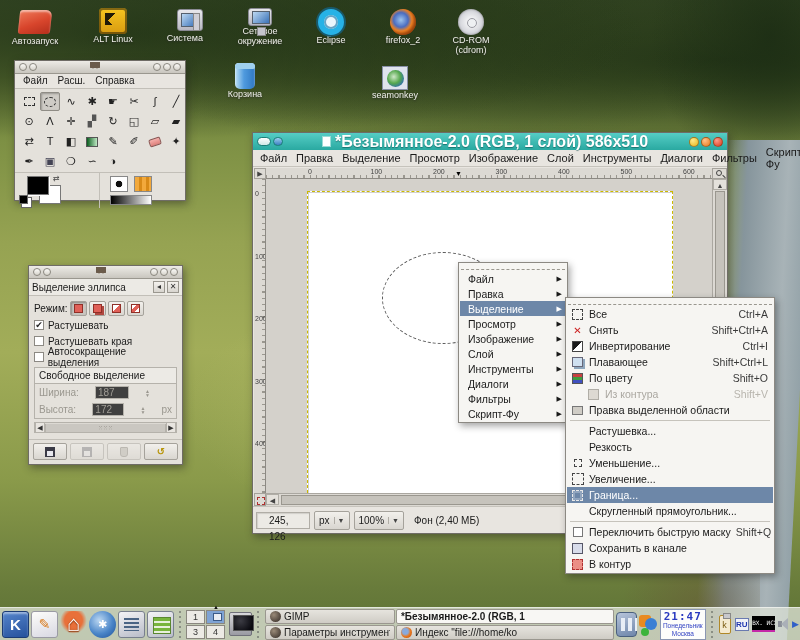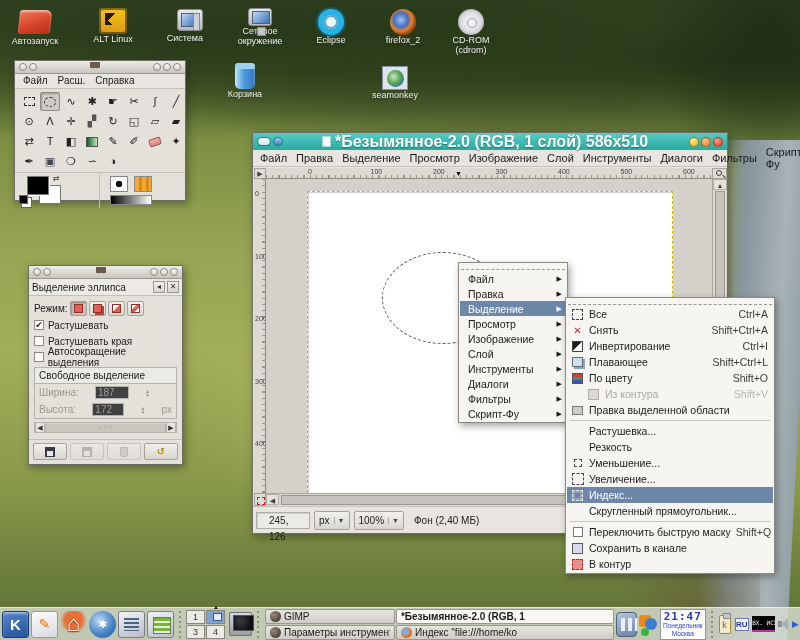--- a/index.html
+++ b/index.html
@@ -676,21 +676,21 @@
       <div class="smi">
         <span class="smi-icon">
           <span class="sm-grow"></span>
         </span>
         <span class="smi-label">Увеличение...</span>
       </div>
       <div class="smi hl">
         <span class="smi-icon">
           <span class="sm-border"></span>
         </span>
-        <span class="smi-label">Индекс...</span>
+        <span class="smi-label">Граница...</span>
       </div>
       <div class="smi">
         <span class="smi-icon"></span>
         <span class="smi-label">Скругленный прямоугольник...</span>
       </div>
       <div class="sm-sep"></div>
       <div class="smi">
         <span class="smi-icon">
           <span class="sm-checkbox"></span>
         </span>

